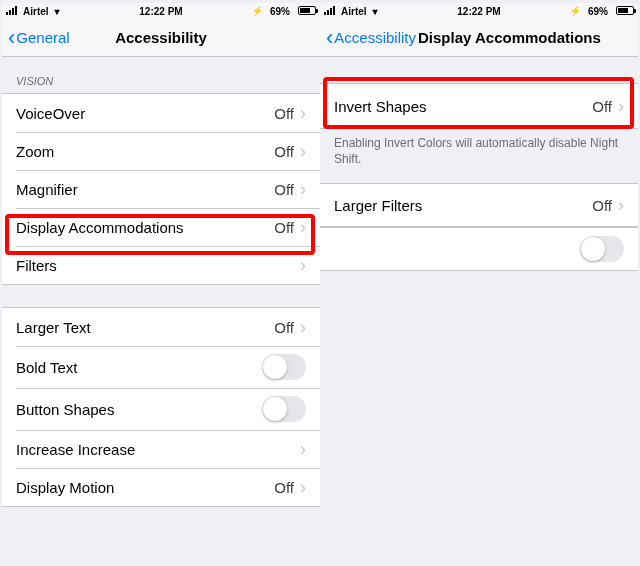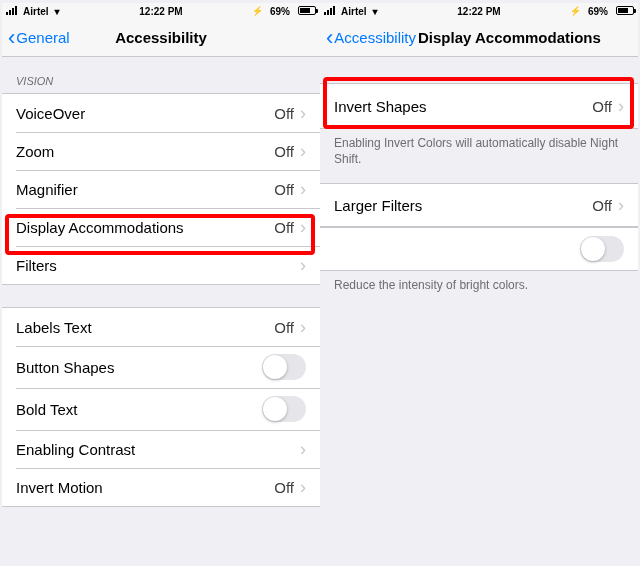--- a/index.html
+++ b/index.html
@@ -221,46 +221,46 @@
         <span class="label">Filters</span>
         <span class="spacer"></span>
         <span class="chevf">›</span>
       </div>
     </div>
 
     <div class="section-gap"></div>
 
     <div class="group">
       <div class="row">
-        <span class="label">Labels Text</span>
-        <span class="spacer"></span>
-        <span class="value">Off</span>
-        <span class="chevf">›</span>
-      </div>
-      <div class="row">
-        <span class="label">Button Shapes</span>
+        <span class="label">Larger Text</span>
+        <span class="spacer"></span>
+        <span class="value">Off</span>
+        <span class="chevf">›</span>
+      </div>
+      <div class="row">
+        <span class="label">Bold Text</span>
         <span class="spacer"></span>
         <span class="toggle">
             <span class="knob"></span>
           </span>
       </div>
       <div class="row">
-        <span class="label">Bold Text</span>
+        <span class="label">Button Shapes</span>
         <span class="spacer"></span>
         <span class="toggle">
             <span class="knob"></span>
           </span>
       </div>
       <div class="row">
-        <span class="label">Enabling Contrast</span>
-        <span class="spacer"></span>
-        <span class="chevf">›</span>
-      </div>
-      <div class="row">
-        <span class="label">Invert Motion</span>
+        <span class="label">Increase Increase</span>
+        <span class="spacer"></span>
+        <span class="chevf">›</span>
+      </div>
+      <div class="row">
+        <span class="label">Display Motion</span>
         <span class="spacer"></span>
         <span class="value">Off</span>
         <span class="chevf">›</span>
       </div>
     </div>
 
     <div class="highlight" style="left:3px; top:211px; width:310px; height:41px;"></div>
     <div class="fade-bottom"></div>
   </div>
 
@@ -317,18 +317,17 @@
     </div>
 
     <div class="group">
       <div class="row" style="min-height:42px">
         <span class="spacer"></span>
         <span class="toggle">
             <span class="knob"></span>
           </span>
       </div>
     </div>
-    <div class="group-footer">Reduce the intensity of bright colors.</div>
 
     <div class="highlight" style="left:3px; top:74px; width:311px; height:52px;"></div>
   </div>
 
 </div>
 
 </body></html>

